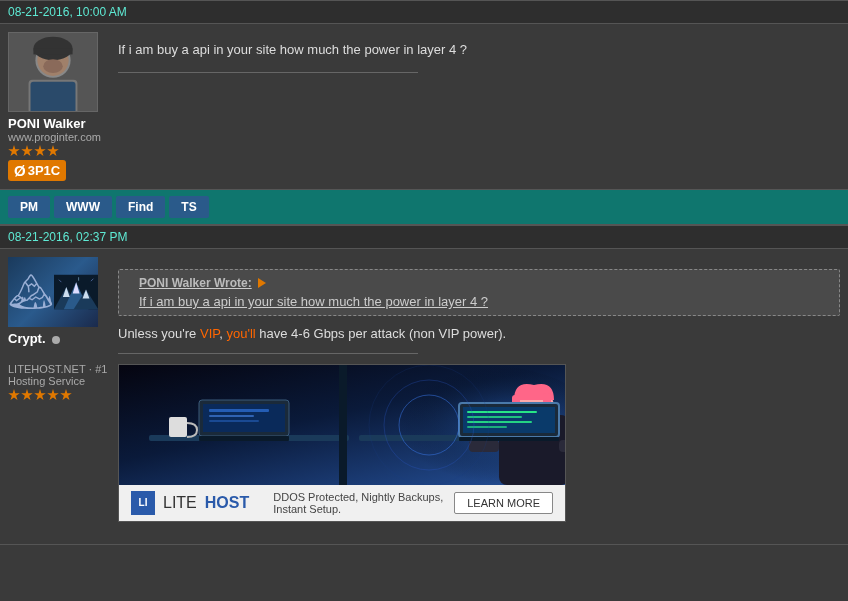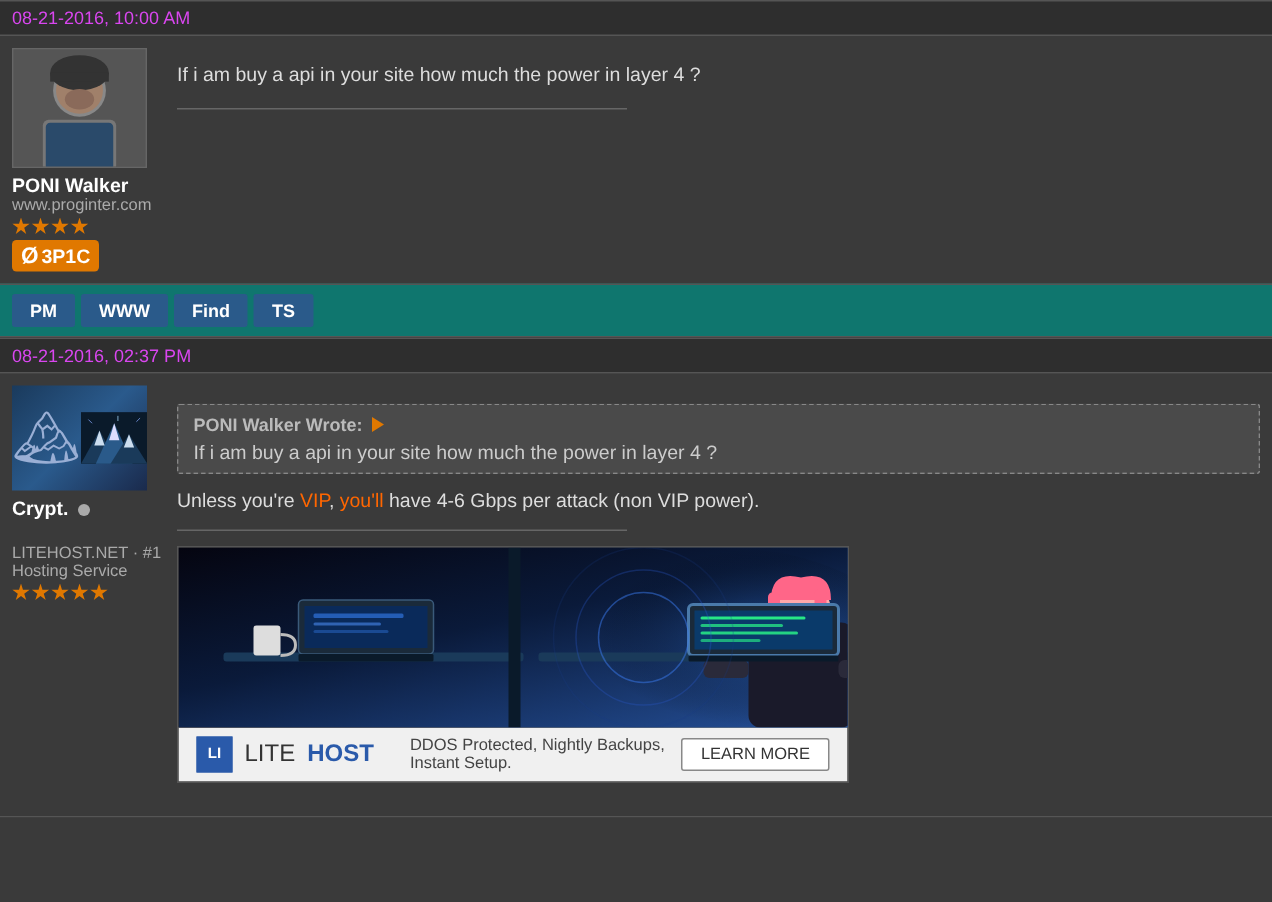--- a/index.html
+++ b/index.html
@@ -11,21 +11,21 @@
       width: 848px;
     }
 
     .post-container {
       background-color: #3a3a3a;
       border-bottom: 1px solid #555;
     }
 
     .post-timestamp {
       background-color: #2e2e2e;
-      color: #d946ef;
+      color: #5eead4;
       font-size: 12px;
       padding: 4px 8px;
       border-top: 1px solid #555;
       border-bottom: 1px solid #555;
     }
 
     .post-body {
       display: flex;
       padding: 8px;
       gap: 10px;
@@ -150,23 +150,24 @@
     .divider-line {
       border: none;
       border-top: 1px solid #666;
       margin: 8px 0;
       width: 300px;
     }
 
     .quote-box {
       background: #4a4a4a;
       border: 1px dashed #888;
-      padding: 6px 10px;
+      padding: 6px 20px;
       margin: 8px 0;
       border-radius: 2px;
+      text-decoration: underline;
     }
 
     .quote-header {
       display: flex;
       align-items: center;
       gap: 6px;
       margin-bottom: 4px;
       color: #bbb;
       font-weight: bold;
       font-size: 12px;

